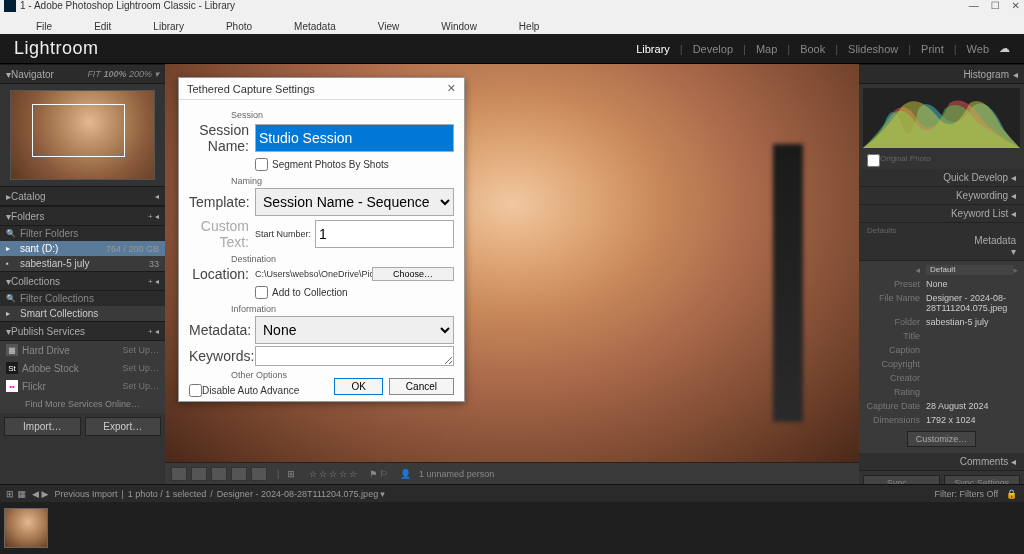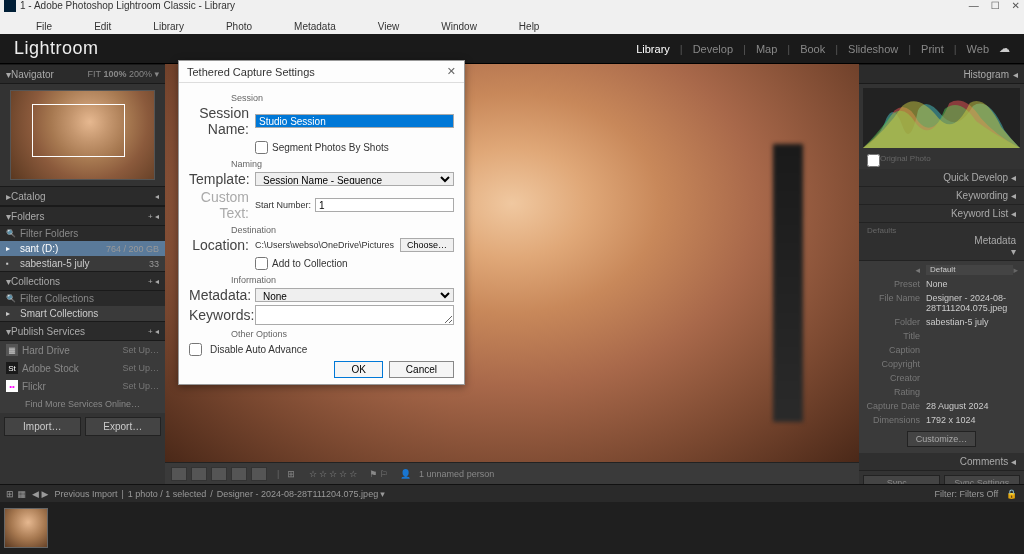--- a/index.html
+++ b/index.html
@@ -21,21 +21,21 @@
 .header .cloud { margin-left: 10px; color: #ccc; }
 
 .workarea { display: flex; height: 420px; }
 
 .left-panel, .right-panel { width: 165px; background: #333; overflow: hidden; }
 .panel-header { height: 20px; background: #2b2b2b; display: flex; align-items: center; padding: 0 6px; font-size: 10px; color: #aaa; border-top: 1px solid #1a1a1a; border-bottom: 1px solid #1a1a1a; }
 .panel-header .arrow { margin-left: auto; font-size: 8px; }
 .panel-body { background: #3a3a3a; }
 
 .navigator { height: 20px; display: flex; align-items: center; padding: 0 6px; font-size: 10px; }
-.navigator .zoom { margin-left: auto; color: #888; font-size: 9px; }
+.navigator .zoom { margin-left: auto; color: #888; font-size: 9px; font-style: italic; }
 .nav-preview { width: 145px; height: 90px; margin: 6px auto; background: radial-gradient(circle at 55% 35%, #e6b890 0%, #c4966e 20%, #a67850 40%, #8b5a3c 60%, #5a3820 100%); border: 1px solid #555; position: relative; }
 .nav-preview::after { content:''; position:absolute; inset: 15% 20% 25% 15%; border: 1px solid #fff; }
 
 .folder-item { display: flex; align-items: center; padding: 2px 6px; font-size: 10px; color: #ccc; }
 .folder-item.selected { background: #5a7a9a; color: #fff; }
 .folder-item .icon { width: 10px; margin-right: 4px; font-size: 8px; }
 .folder-item .count { margin-left: auto; font-size: 9px; color: #999; }
 
 .publish-item { display: flex; align-items: center; padding: 3px 6px; font-size: 10px; color: #888; }
 .publish-item .badge { width: 12px; height: 12px; margin-right: 4px; font-size: 8px; display:flex; align-items:center; justify-content:center; }
@@ -58,33 +58,33 @@
 .rp-row .val { flex: 1; color: #ccc; }
 .rp-section { text-align: right; padding: 3px 8px; font-size: 10px; color: #aaa; border-bottom: 1px solid #222; background: #2f2f2f; }
 .customize-btn { margin: 4px auto; display: block; background: #444; border: 1px solid #222; color: #aaa; font-size: 9px; padding: 2px 8px; }
 
 .filmstrip-bar { height: 18px; background: #2a2a2a; display: flex; align-items: center; padding: 0 6px; font-size: 9px; color: #999; border-top: 1px solid #111; }
 .filmstrip-bar .filter-right { margin-left: auto; }
 .filmstrip { height: 52px; background: #1f1f1f; display: flex; align-items: center; padding: 4px; }
 .thumb { width: 44px; height: 40px; background: radial-gradient(circle at 55% 35%, #e6b890 0%, #a67850 50%, #5a3820 100%); border: 1px solid #666; }
 
 
-.dialog { position: absolute; left: 178px; top: 60px; width: 287px; height: 325px; background: #fdfdfd; border: 1px solid #999; box-shadow: 0 2px 8px rgba(0,0,0,0.4); color: #333; font-size: 10px; }
+.dialog { position: absolute; left: 178px; top: 77px; width: 287px; height: 325px; background: #fdfdfd; border: 1px solid #999; box-shadow: 0 2px 8px rgba(0,0,0,0.4); color: #333; font-size: 10px; }
 .dialog-title { height: 22px; display: flex; align-items: center; padding: 0 8px; font-size: 11px; border-bottom: 1px solid #ddd; }
 .dialog-title .close { margin-left: auto; cursor: pointer; color: #666; }
 .dialog-body { padding: 6px 10px; }
 .dlg-group-label { font-size: 9px; color: #666; margin-top: 4px; margin-bottom: 2px; margin-left: 42px; }
 .dlg-row { display: flex; align-items: center; margin: 2px 0; min-height: 16px; }
 .dlg-row .lbl { width: 60px; text-align: right; margin-right: 6px; font-size: 14px; color: #444; }
-.dlg-row input[type=text], .dlg-row select { flex: 1; border: 1px solid #aaa; font-size: 10px; padding: 1px 3px; height: 14px; }
+.dlg-row input[type=text], .dlg-row select { flex: 1; border: 1px solid #aaa; font-size: 14px; padding: 1px 3px; height: 28px; }
 .dlg-row input.selected { background: #0078d7; color: #fff; }
 .dlg-row .check { margin-left: 66px; display: flex; align-items: center; gap: 4px; }
 .dlg-row .small-input { width: 26px; flex: none; margin-left: 4px; }
 .dlg-row .start-lbl { margin-left: auto; font-size: 9px; text-align: center; }
-.dlg-row .choose-btn { background: #f0f0f0; border: 1px solid #aaa; font-size: 9px; padding: 1px 6px; }
+.dlg-row .choose-btn { background: #f0f0f0; border: 1px solid #aaa; font-size: 9px; padding: 1px 20px; }
 .dlg-row textarea { flex: 1; border: 1px solid #aaa; height: 20px; font-size: 10px; }
 .dlg-buttons { position: absolute; bottom: 6px; right: 10px; display: flex; gap: 6px; }
 .dlg-buttons button { border: 1px solid #888; background: #f5f5f5; font-size: 10px; padding: 2px 16px; }
 .dlg-buttons button.ok { border-color: #0078d7; }
 
 .sync-btns { display: flex; gap: 4px; padding: 4px; }
 .sync-btns button { flex: 1; background: #444; border: 1px solid #222; color: #888; font-size: 9px; padding: 2px; }
 </style>
 </head>
 <body>
@@ -364,21 +364,21 @@
         <span class="lbl">Metadata:</span>
         <select><option>None</option></select>
       </div>
     <div class="dlg-row">
         <span class="lbl">Keywords:</span>
         <textarea style=""></textarea>
       </div>
 
     <div class="dlg-group-label">Other Options</div>
     <div class="dlg-row">
-        <span style="margin-left:0;display:flex;align-items:center;gap:8px">
+        <span style="margin-left:0;display:flex;align-items:center;gap:0">
           <input type="checkbox" style="">
           <span>Disable Auto Advance</span>
         </span>
       </div>
   </div>
   <div class="dlg-buttons">
     <button class="ok">OK</button>
     <button>Cancel</button>
   </div>
 </div>

